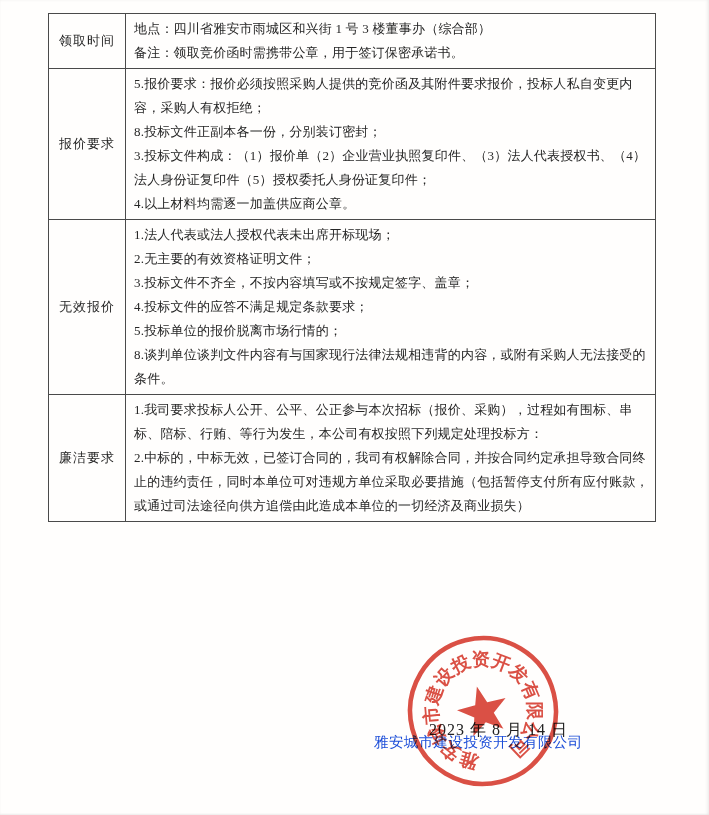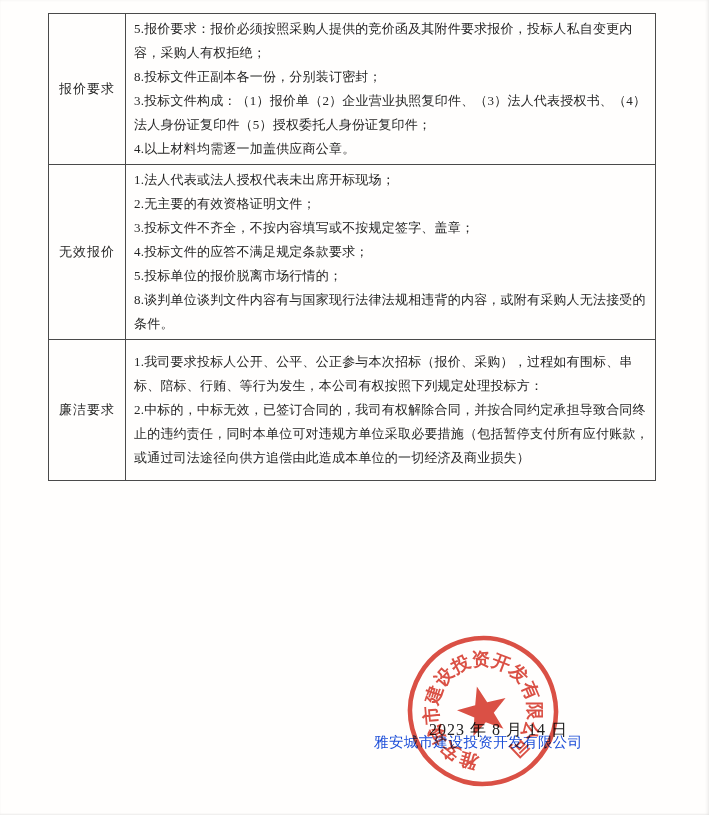--- a/index.html
+++ b/index.html
@@ -76,20 +76,27 @@
     font-family:"Liberation Serif","DejaVu Serif",serif;
   }
 </style>
 </head>
 <body>
 
 <div class="page">
 
   <table class="bid-table">
     <tbody>
+    <tr>
+      <td class="label-cell">领取时间</td>
+      <td class="content-cell">
+            <p class="line">地点：四川省雅安市雨城区和兴街 1 号 3 楼董事办（综合部）</p>
+            <p class="line">备注：领取竞价函时需携带公章，用于签订保密承诺书。</p>
+          </td>
+    </tr>
 
     <tr>
       <td class="label-cell">报价要求</td>
       <td class="content-cell">
             <p class="line">5.报价要求：报价必须按照采购人提供的竞价函及其附件要求报价，投标人私自变更内容，采购人有权拒绝；</p>
             <p class="line">8.投标文件正副本各一份，分别装订密封；</p>
             <p class="line">3.投标文件构成：（1）报价单（2）企业营业执照复印件、（3）法人代表授权书、（4）法人身份证复印件（5）授权委托人身份证复印件；</p>
             <p class="line">4.以上材料均需逐一加盖供应商公章。</p>
           </td>
     </tr>

